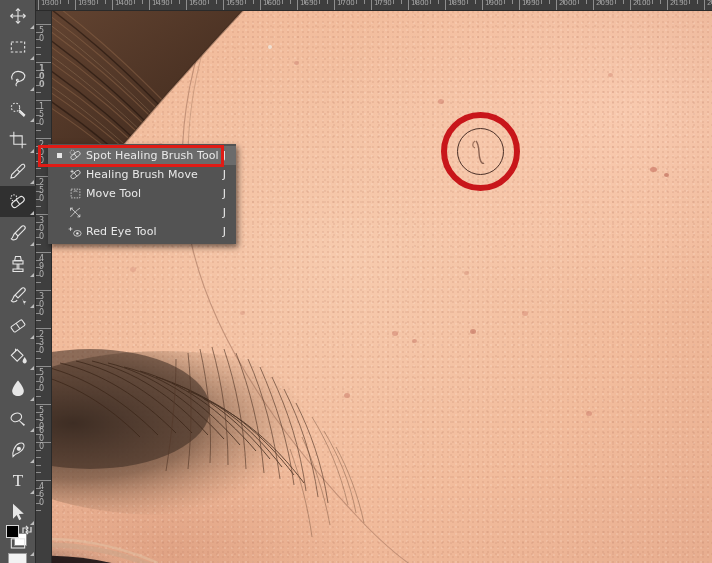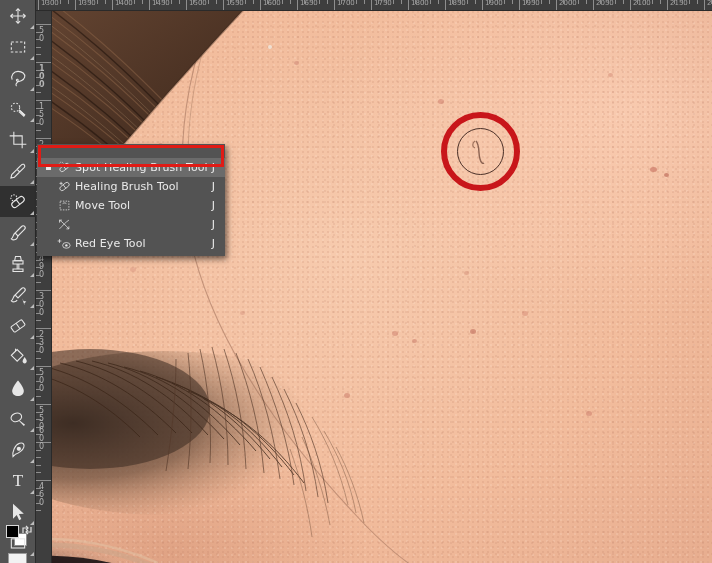--- a/index.html
+++ b/index.html
@@ -163,26 +163,26 @@
     left: 389px; top: 101px;
     width: 79px; height: 79px;
     border: 6px solid #c8161a;
     border-radius: 50%;
     z-index: 13;
   }
 
   
   #flyout {
     position: absolute;
-    left: 37px; top: 144px;
+    left: 48px; top: 144px;
     width: 188px;
     background: #535353;
     box-shadow: 2px 3px 6px rgba(0,0,0,0.55);
     z-index: 40;
-    padding: 14px 0 3px 0;
+    padding: 2px 0 3px 0;
   }
   .menu-item {
     position: relative;
     height: 19px;
     display: flex; align-items: center;
     padding-left: 6px;
     cursor: pointer;
   }
   .menu-item.active { background: #6b6b6b; }
   .mi-dot {
@@ -750,21 +750,21 @@
         <span class="mi-dot"></span>
         <span class="mi-icon">
           <svg width="15" height="15" viewBox="0 0 24 24">
             <g transform="rotate(-38 12 12)">
               <rect x="3.5" y="8.5" width="17" height="7" rx="3.5"></rect>
               <path d="M12,8.5 L12,15.5"></path>
             </g>
             <path d="M6.5,4.5 L6.5,9.5 M4,7 L9,7"></path>
           </svg>
         </span>
-        <span class="mi-label">Healing Brush Tool</span>
+        <span class="mi-label">Healing Brush Move</span>
         <span class="mi-shortcut">J</span>
       </div>
       <div class="menu-item">
         <span class="mi-dot"></span>
         <span class="mi-icon">
           <svg width="15" height="15" viewBox="0 0 24 24">
             <path d="M5,5 L19,5 L19,19 L5,19 Z" stroke-dasharray="2.4 2"></path>
             <path d="M9,9 C11,7.5 13,7.5 15,9"></path>
           </svg>
         </span>

